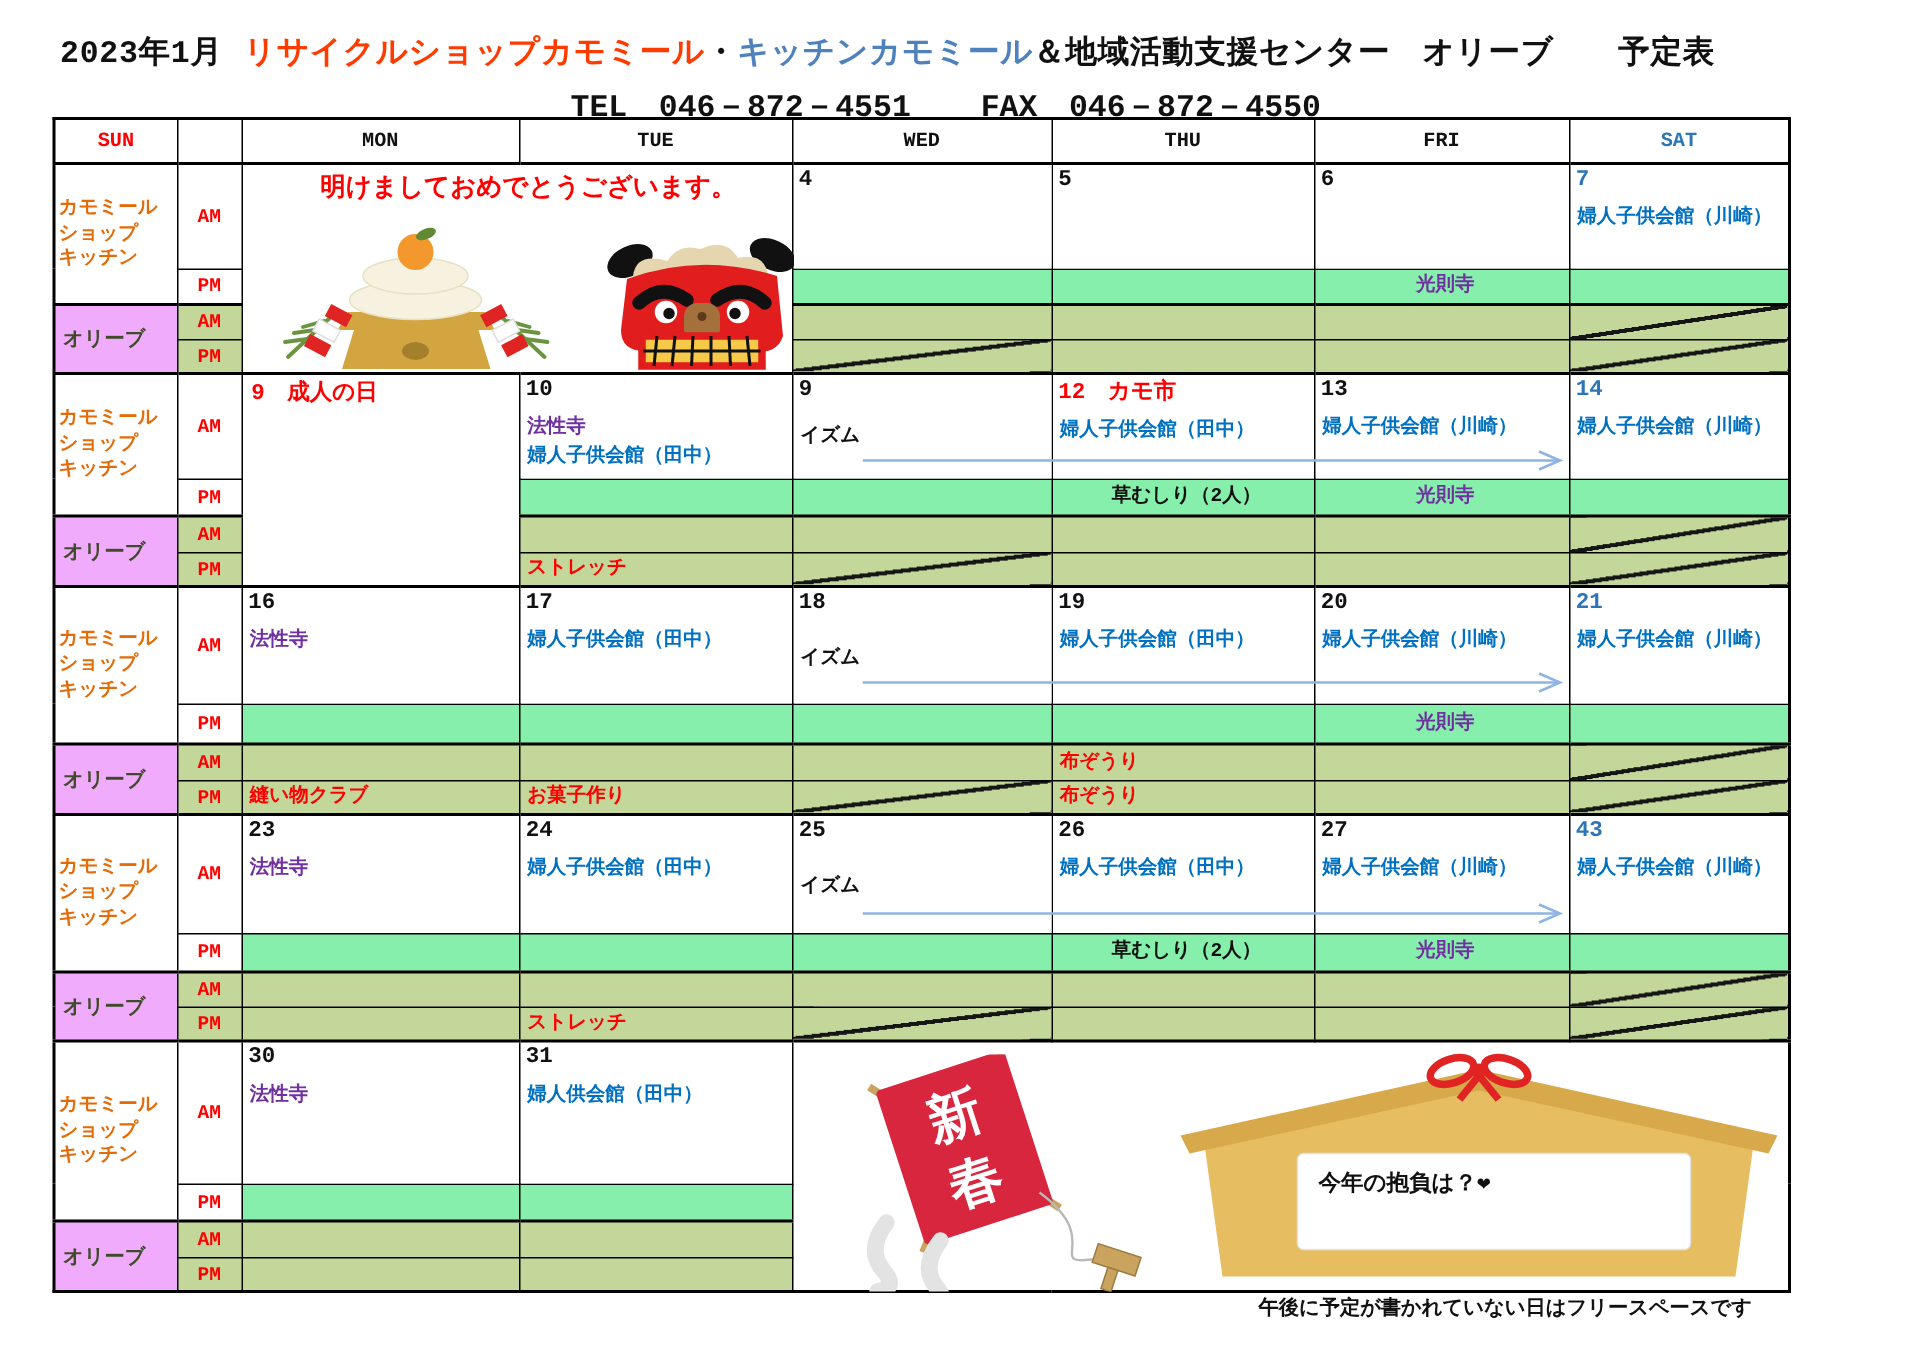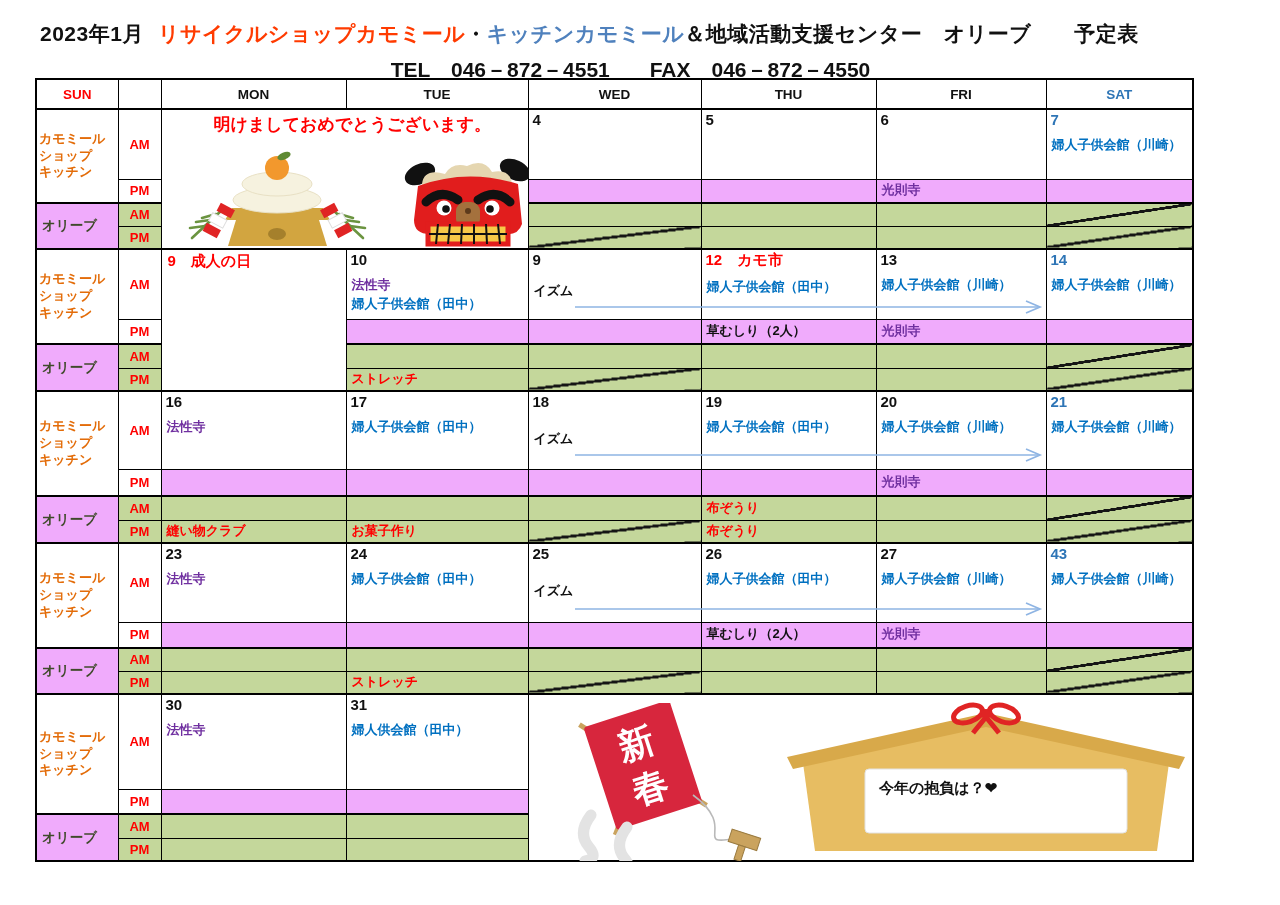--- a/index.html
+++ b/index.html
@@ -1,17 +1,17 @@
 <!DOCTYPE html>
 <html><head>
 <meta charset="utf-8">
 <style>
   html,body{margin:0;padding:0;background:#fff;}
   #stage{position:relative;width:1259px;height:905px;background:#ffffff;overflow:hidden;
-         font-family:Liberation Sans, sans-serif;font-weight:700;color:#111;border-radius:22px;}
+         font-family:Liberation Mono, monospace;font-weight:700;color:#111;border-radius:22px;}
   
   #titlebar{position:absolute;left:40px;top:20px;font-size:21px;letter-spacing:.5px;white-space:nowrap;}
   #titlebar .t-month{color:#111;margin-right:14px;}
   #titlebar .t-red{color:#ff3b00;}
   #titlebar .t-sep{color:#111;}
   #titlebar .t-blue{color:#4f81bd;}
   #titlebar .t-rest{color:#111;}
   #telfax{position:absolute;left:35px;top:56px;width:1157px;text-align:center;font-size:21px;color:#111;}
   #telfax span{margin-left:34px;}
   
@@ -33,21 +33,21 @@
             #151515 calc(50% + 1.4px),transparent calc(50% + 1.4px));}
   td.daycell{vertical-align:top;text-align:left;position:relative;background:#fff;}
   .num{font-size:15px;padding:1px 0 0 4px;color:#111;}
   .num.satnum{color:#2e75b6;}
   .num.rednum{color:#ff0000;}
   .ev{font-size:13px;padding:0 0 0 5px;line-height:1.45;}
   .ev.purple{color:#7030a0;}
   .ev.blue{color:#0070c0;}
   .ev.black{color:#111;}
   .mt8{margin-top:8px;}
-  td.pmcell{vertical-align:middle;background:#f0abfc;}
+  td.pmcell{vertical-align:middle;background:#86efac;text-align:center;}
   td.pmcell .ev{padding-left:5px;}
   td.ocell{vertical-align:middle;}
   td.ocell .ev{color:#ff0000;padding-left:5px;font-size:13px;}
   
   td.imgcell{position:relative;background:#fff;vertical-align:top;}
   .greeting{color:#ff0000;font-size:17px;padding:3px 0 0 8px;margin-left:44px;}
   .holiday{color:#ff0000;font-size:15px;padding:2px 0 0 6px;}
   .absvg{position:absolute;}
   
   .izu-arrow{position:absolute;left:46px;z-index:6;pointer-events:none;}
@@ -465,13 +465,14 @@
       <td class="green ocell"></td>
     </tr>
     <tr style="height:23px">
       <td class="ampm green">PM</td>
       <td class="green ocell"></td>
       <td class="green ocell"></td>
     </tr>
   </tbody>
     </table>
 
+  <div id="footnote">午後に予定が書かれていない日はフリースペースです</div>
 </div>
 
 </body></html>

